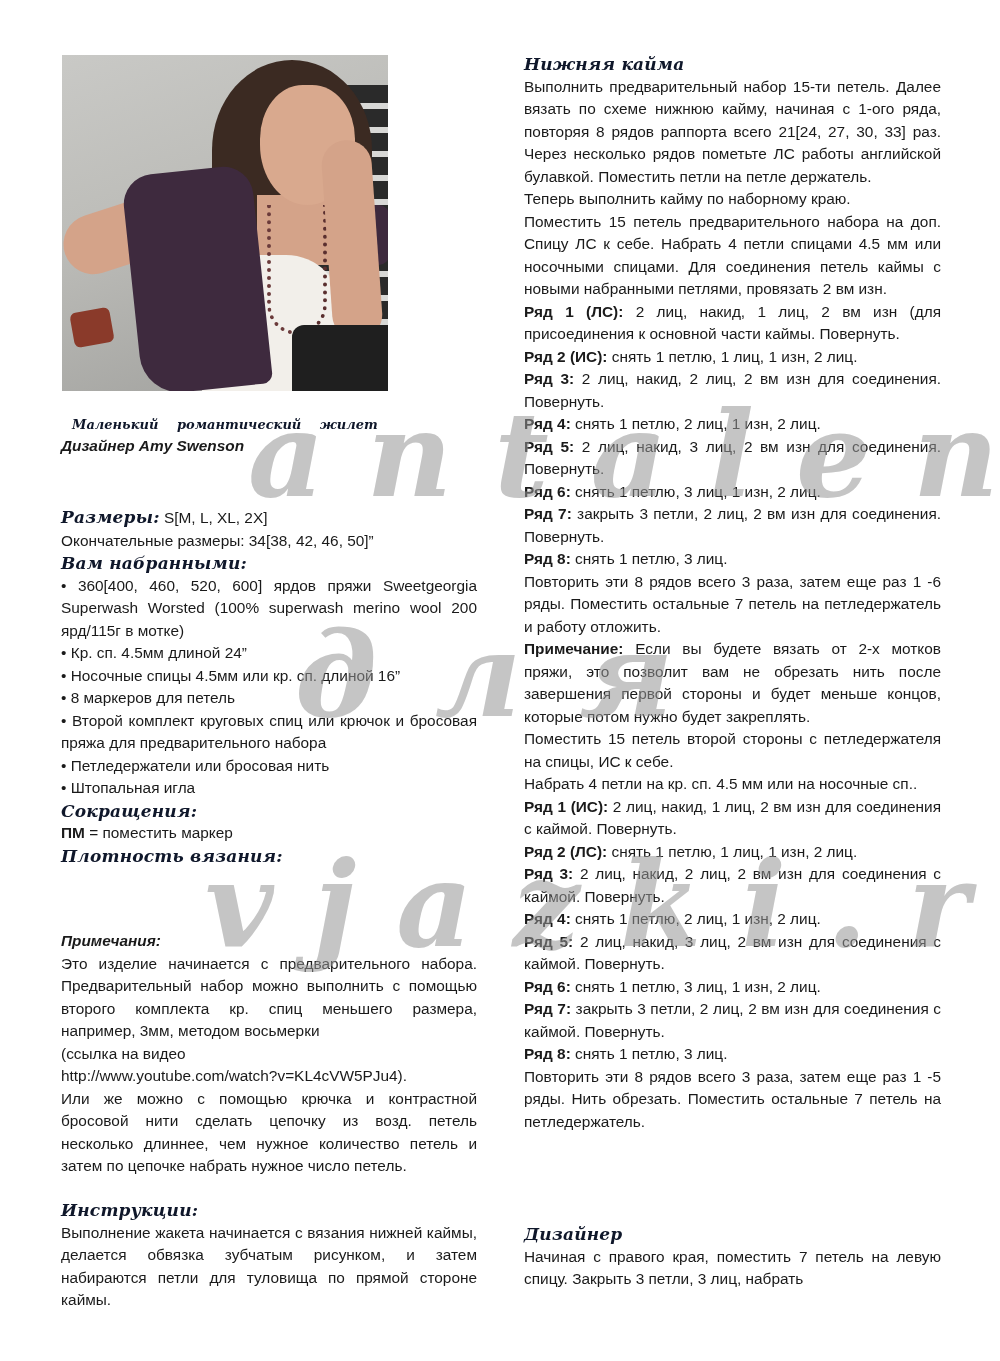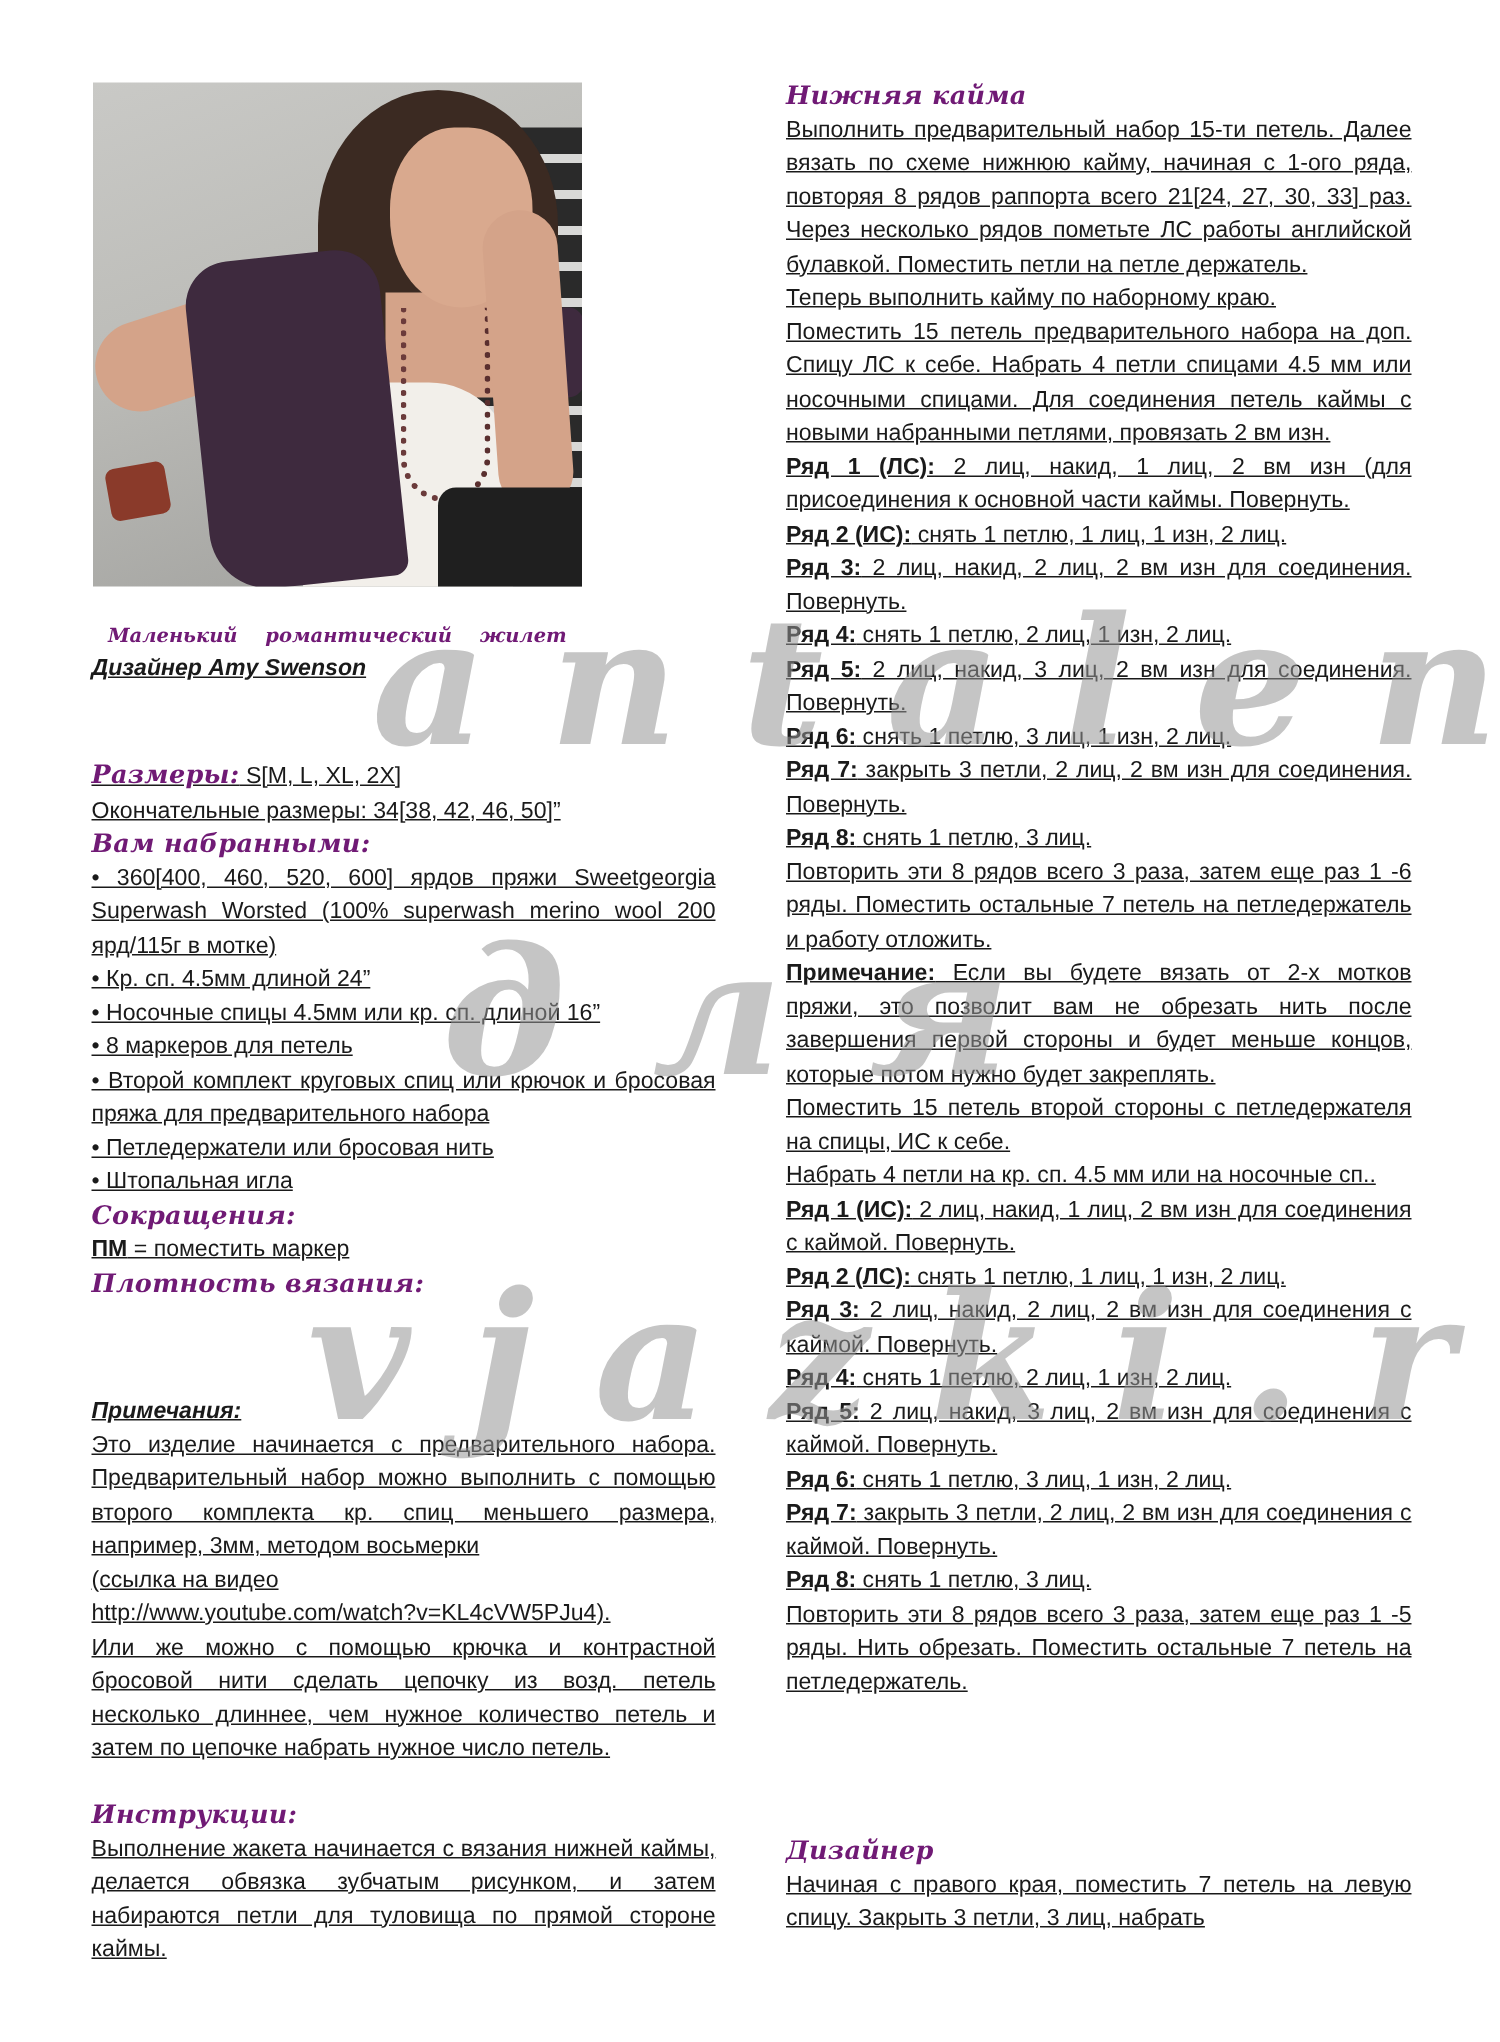--- a/index.html
+++ b/index.html
@@ -5,22 +5,22 @@
   * { box-sizing: border-box; margin: 0; padding: 0; }
   html, body { width: 1000px; height: 1361px; background: #ffffff; overflow: hidden; }
   body { position: relative; font-family: "Liberation Sans", "DejaVu Sans", sans-serif; color: #1a1a1a; }
 
   .page { position: absolute; left: 0; top: 0; width: 1000px; height: 1361px; }
 
   .col { position: absolute; top: 0; }
   .col-left { left: 61px; width: 416px; }
   .col-right { left: 524px; width: 417px; }
 
-  .p { font-size: 15.4px; line-height: 22.5px; text-align: justify; text-align-last: left; text-decoration: underline; }
-  .h { font-family: "DejaVu Serif", "Liberation Serif", serif; font-style: italic; font-weight: bold; color: #701a75; }
+  .p { font-size: 15.4px; line-height: 22.5px; text-align: justify; text-align-last: left; }
+  .h { font-family: "DejaVu Serif", "Liberation Serif", serif; font-style: italic; font-weight: bold; color: #0f172a; }
   .h-sec { font-size: 17px; line-height: 22.5px; letter-spacing: 0.2px; }
   .h-title { font-size: 13px; line-height: 23px; word-spacing: 14px; text-align: justify; text-align-last: left; margin-left: 11px; }
   .b { font-weight: bold; }
   .bi { font-weight: bold; font-style: italic; }
 
   
   .photo { position: absolute; left: 62px; top: 55px; width: 326px; height: 336px; overflow: hidden;
            background: linear-gradient(160deg, #c9c9c6 0%, #bdbdb9 40%, #9e9e9b 100%); }
   .photo .stairs { position: absolute; right: 0; top: 30px; width: 70px; height: 300px;
            background: repeating-linear-gradient(180deg, #2a2a2a 0 18px, #d8d8d6 18px 24px); }

